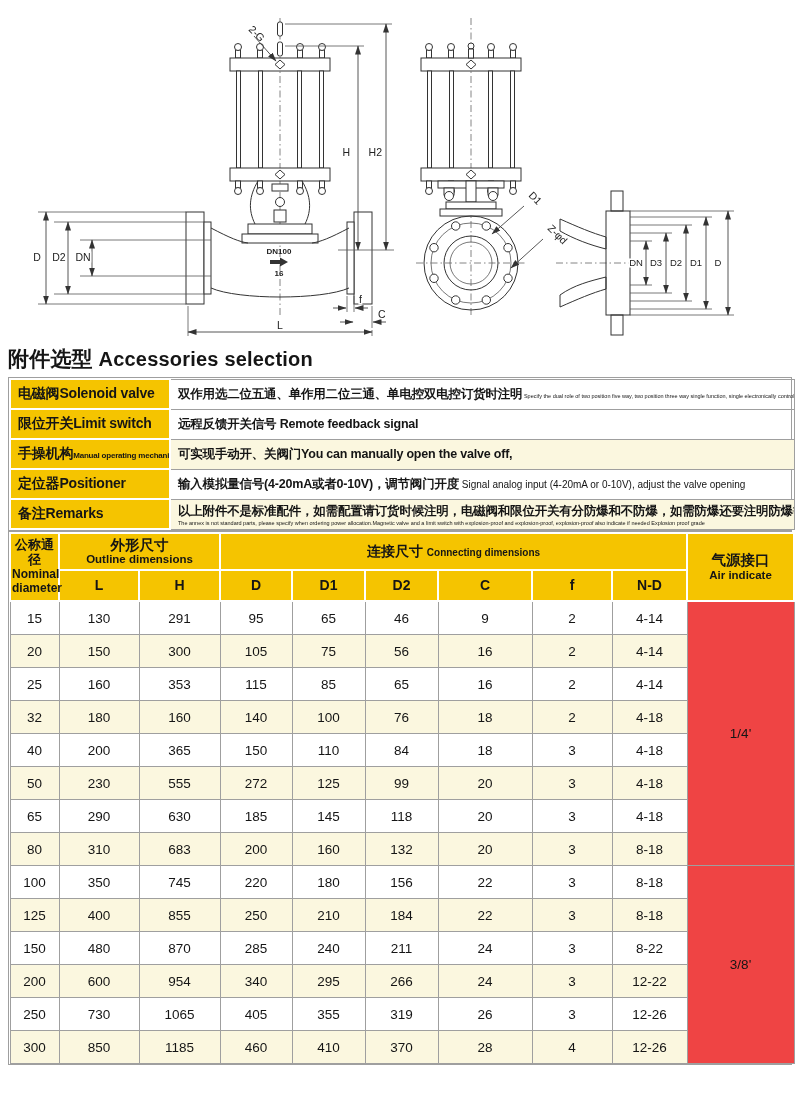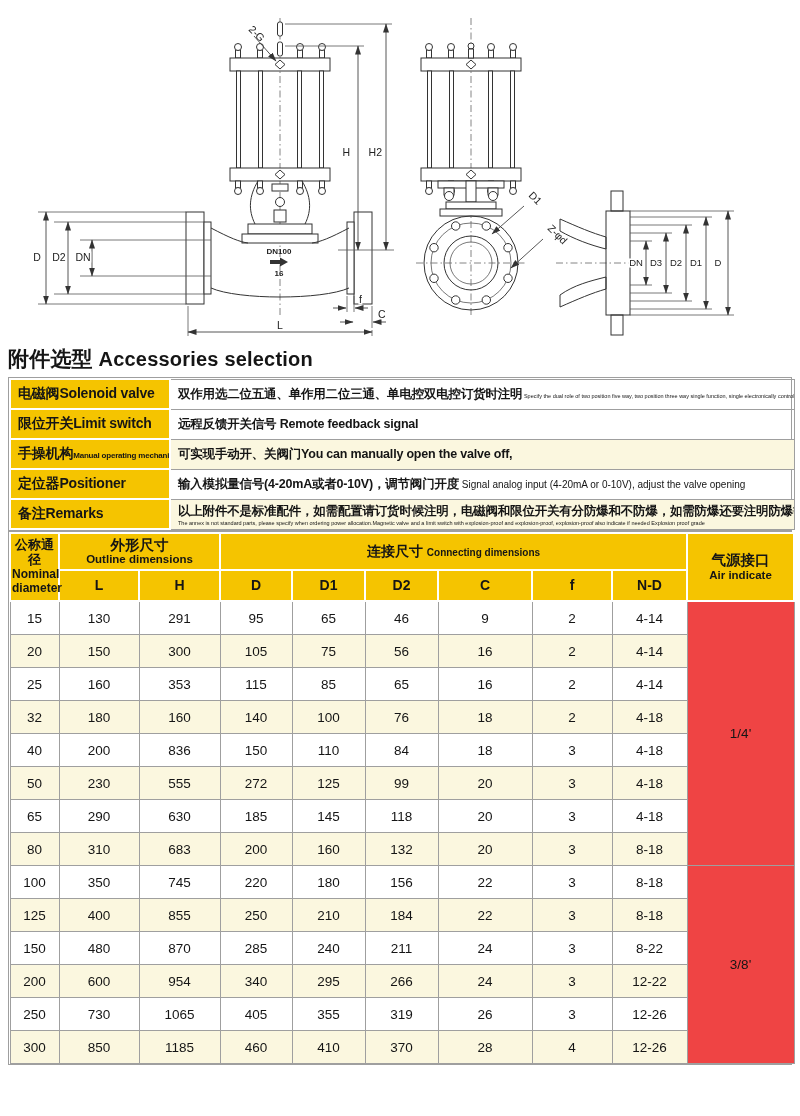--- a/index.html
+++ b/index.html
@@ -391,21 +391,21 @@
             <td>140</td>
             <td>100</td>
             <td>76</td>
             <td>18</td>
             <td>2</td>
             <td>4-18</td>
           </tr>
           <tr>
             <td>40</td>
             <td>200</td>
-            <td>836</td>
+            <td>365</td>
             <td>150</td>
             <td>110</td>
             <td>84</td>
             <td>18</td>
             <td>3</td>
             <td>4-18</td>
           </tr>
           <tr class="alt">
             <td>50</td>
             <td>230</td>

